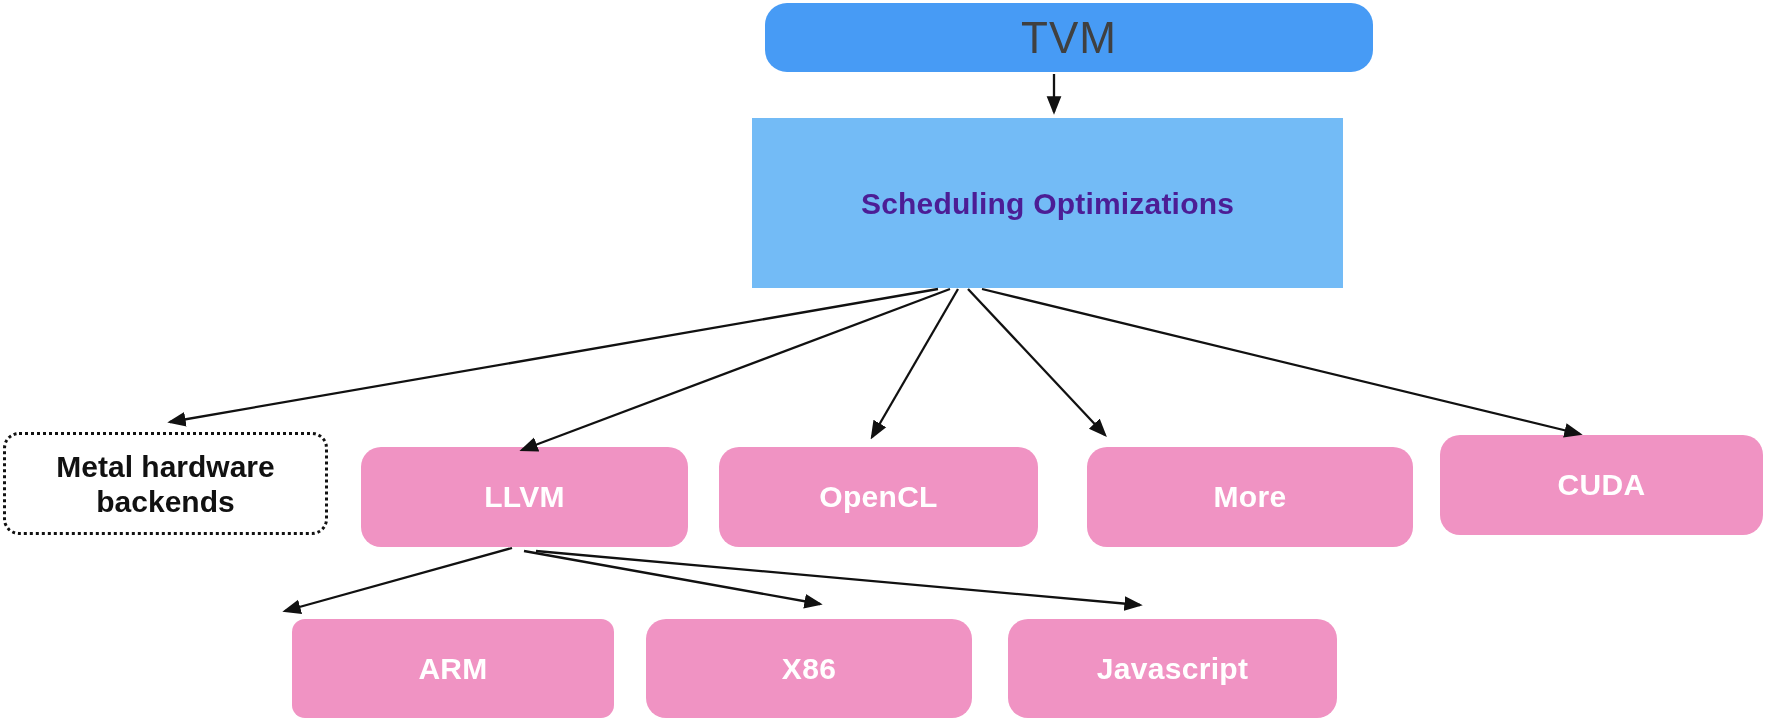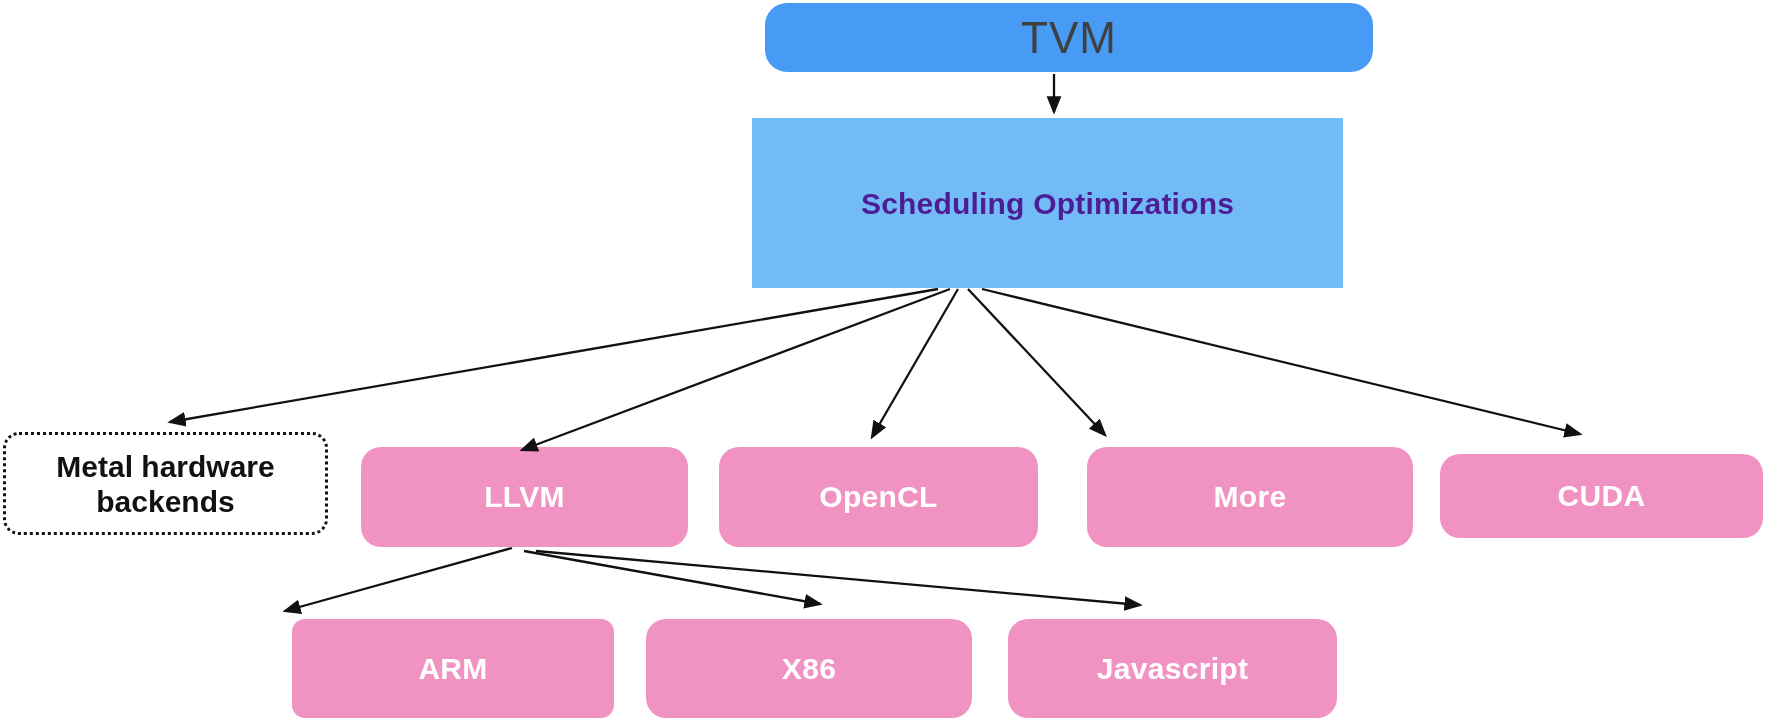--- a/index.html
+++ b/index.html
@@ -38,21 +38,21 @@
     background:#ffffff;
   }
   
   .pink{
     border-radius:20px;color:#ffffff;
     font-size:30px;font-weight:700;letter-spacing:0.3px;
   }
   .n-llvm   {left:361px; top:447px;width:327px;height:100px;}
   .n-opencl {left:719px; top:447px;width:319px;height:100px;}
   .n-metal  {left:1087px;top:447px;width:326px;height:100px;}
-  .n-cuda   {left:1440px;top:454px;width:323px;height:84px;}
+  .n-cuda   {left:1440px;top:435px;width:323px;height:100px;}
   .n-arm    {left:292px; top:619px;width:322px;height:99px;}
   .n-x86    {left:646px; top:619px;width:326px;height:99px;}
   .n-js     {left:1008px;top:619px;width:329px;height:99px;}
 
   .arrows{
     position:absolute;left:0;top:0;width:1767px;height:726px;
     pointer-events:none;
   }
 </style>
 </head>

